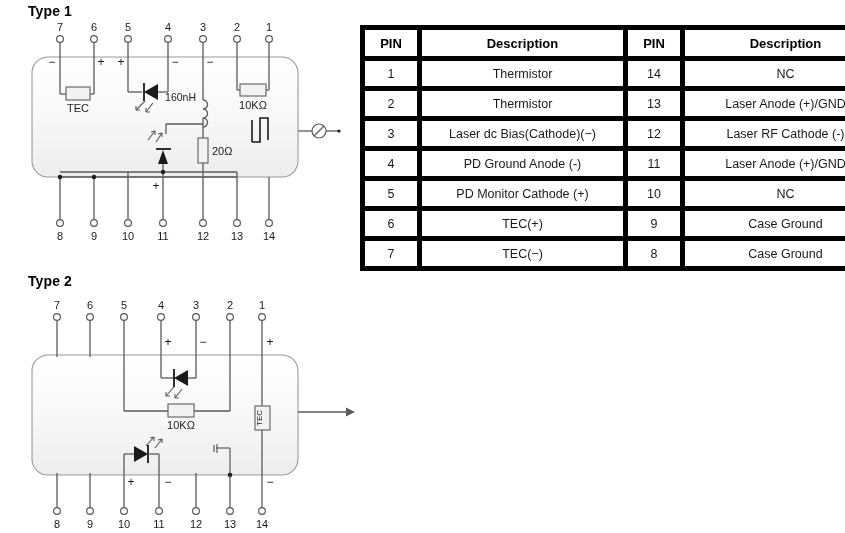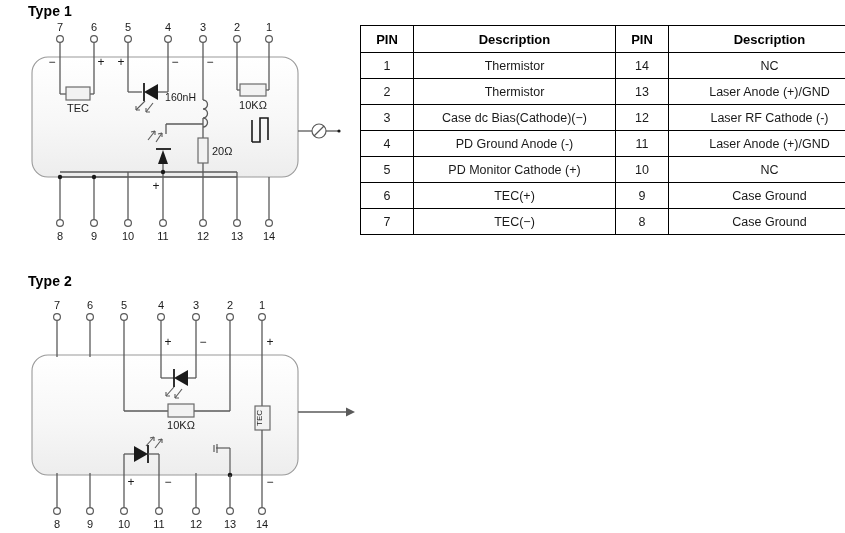--- a/index.html
+++ b/index.html
@@ -48,21 +48,21 @@
   
   .pin-table {
     position: absolute;
     border-collapse: collapse;
     table-layout: fixed;
     background: #ffffff;
   }
   #table1 { left: 344px; top: 25px; width: 490px; }
 
   .pin-table td, .pin-table th {
-    border: 1px solid #000000;
+    border: 5px solid #000000;
     font-size: 12.5px;
     text-align: center;
     vertical-align: middle;
     height: 25px;
     padding: 0 2px;
     color: #1a1a1a;
     font-weight: normal;
     white-space: nowrap;
   }
   .pin-table thead th {
@@ -262,21 +262,21 @@
         <td>NC</td>
       </tr>
       <tr>
         <td>2</td>
         <td>Thermistor</td>
         <td>13</td>
         <td>Laser Anode (+)/GND</td>
       </tr>
       <tr>
         <td>3</td>
-        <td>Case dc Bias(Cathode)(−)</td>
+        <td>Laser dc Bias(Cathode)(−)</td>
         <td>12</td>
         <td>Laser RF Cathode (-)</td>
       </tr>
       <tr>
         <td>4</td>
         <td>PD Ground Anode (-)</td>
         <td>11</td>
         <td>Laser Anode (+)/GND</td>
       </tr>
       <tr>

